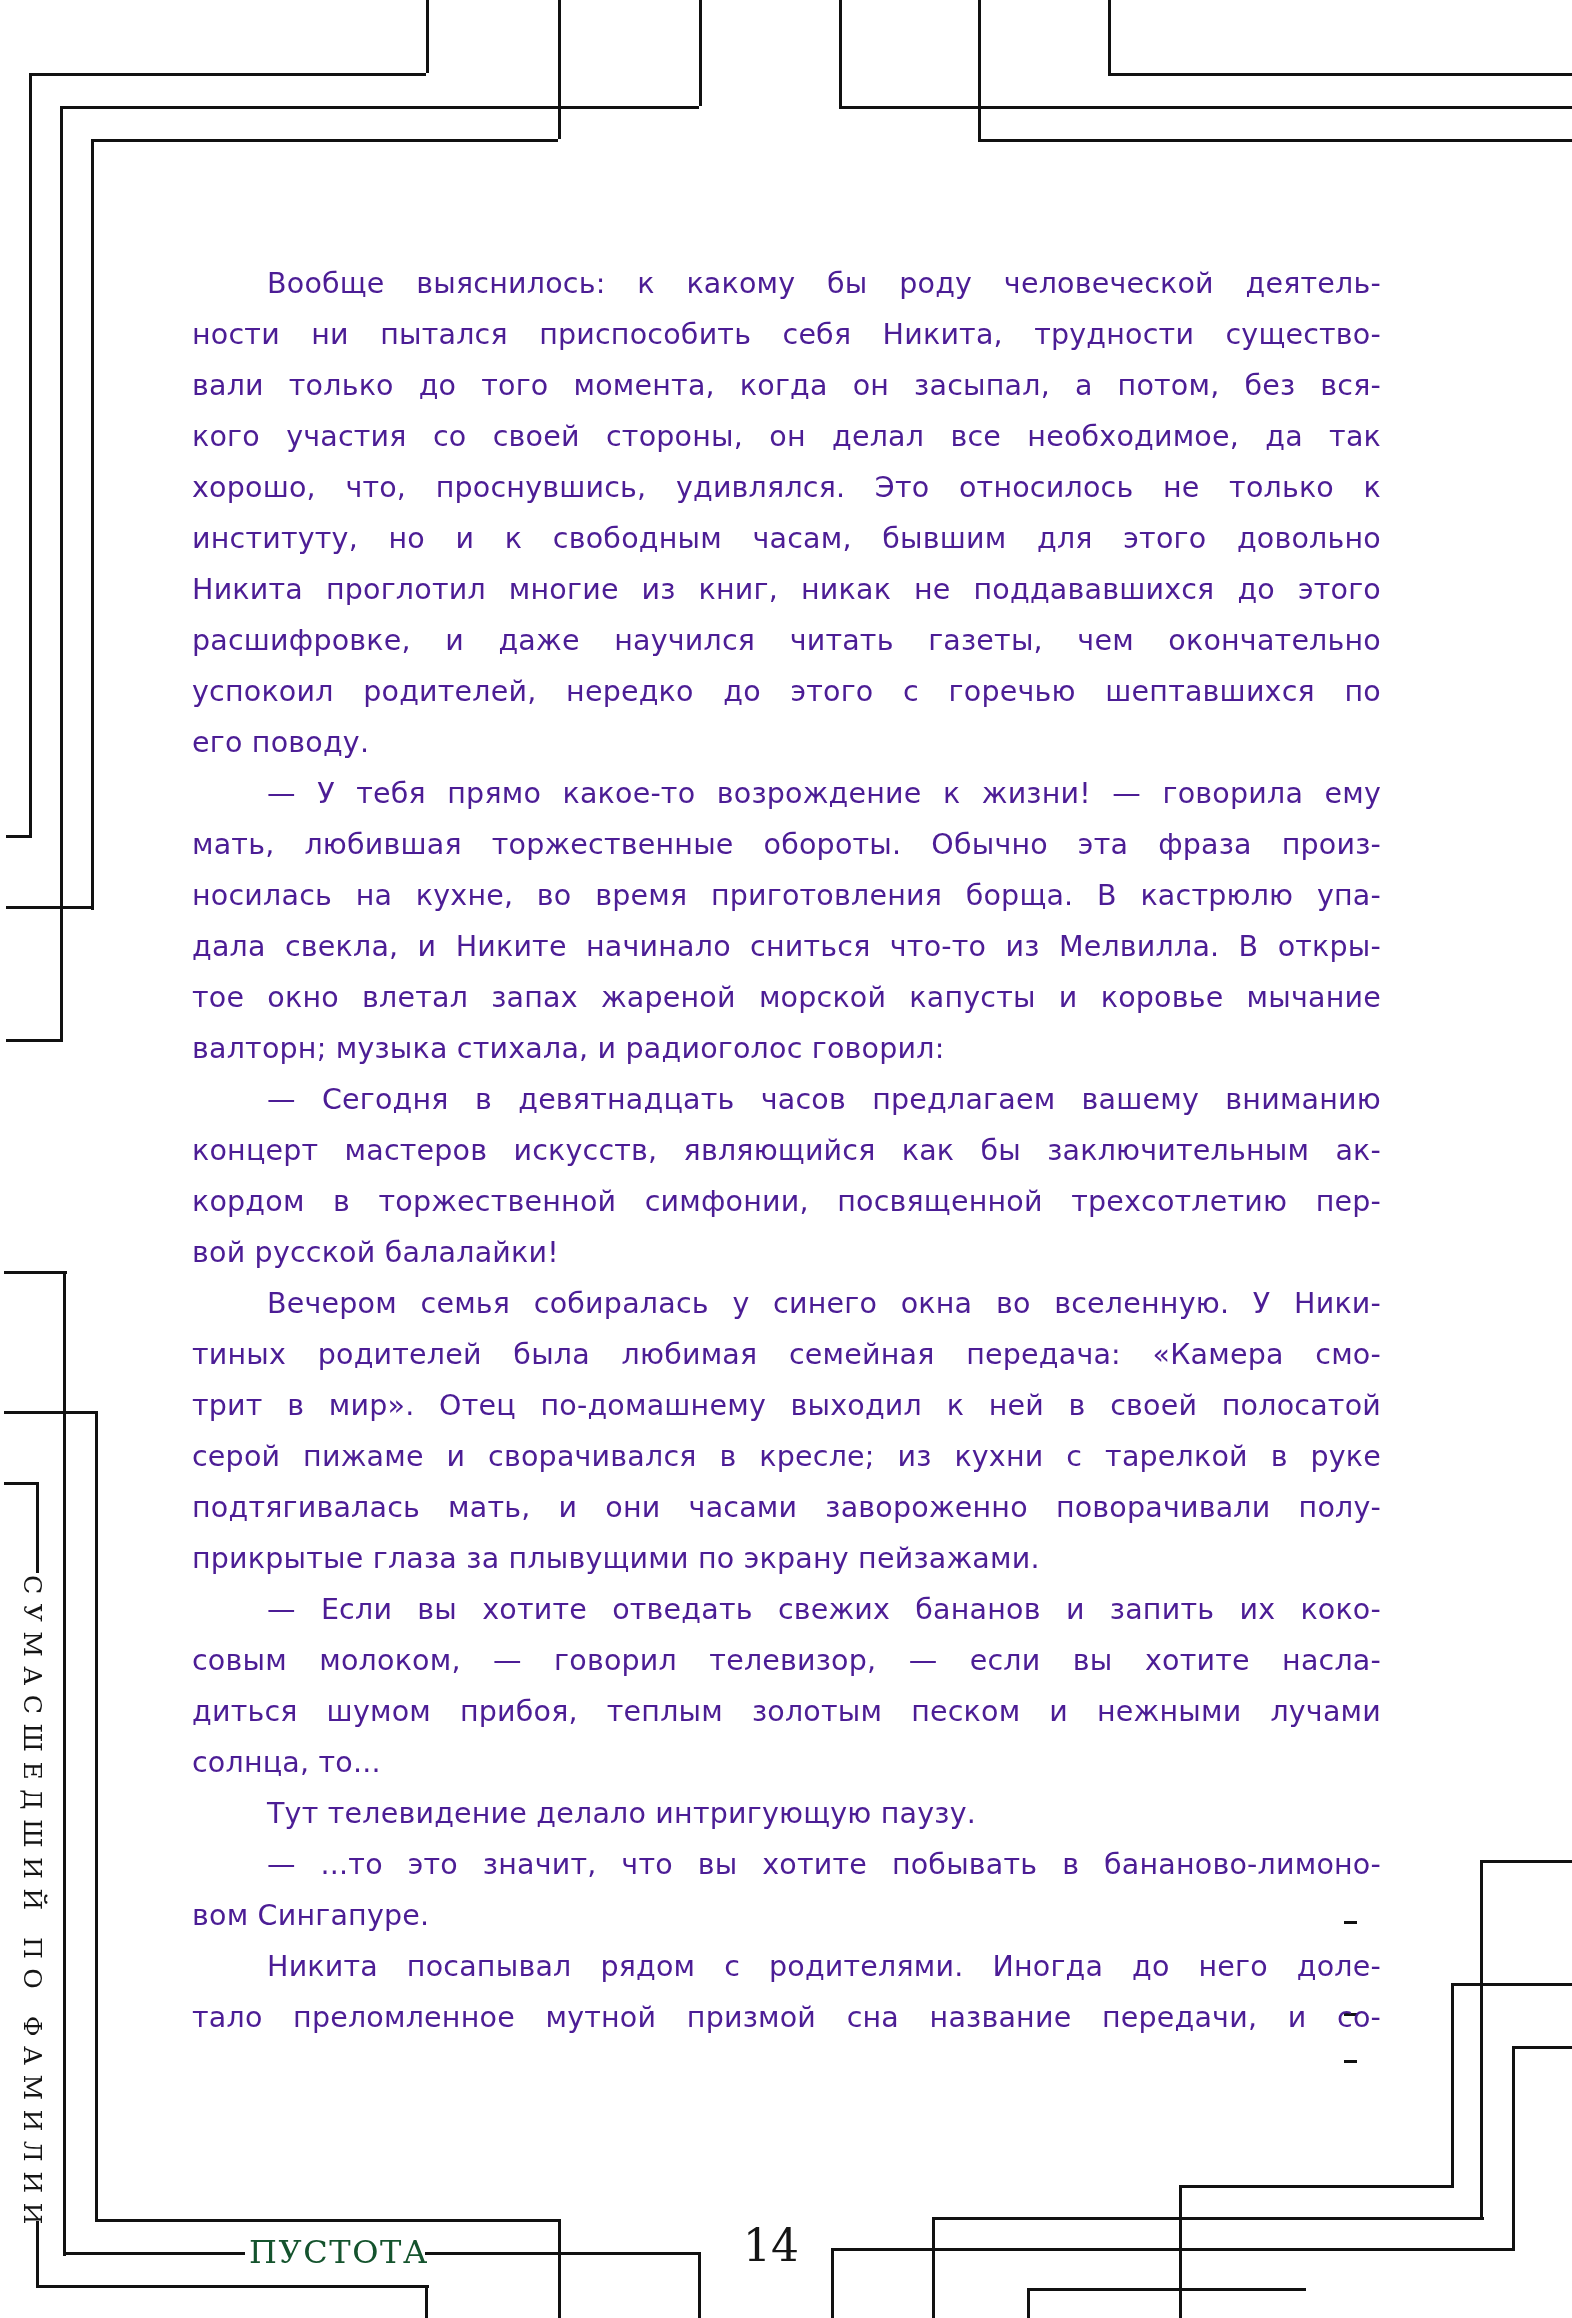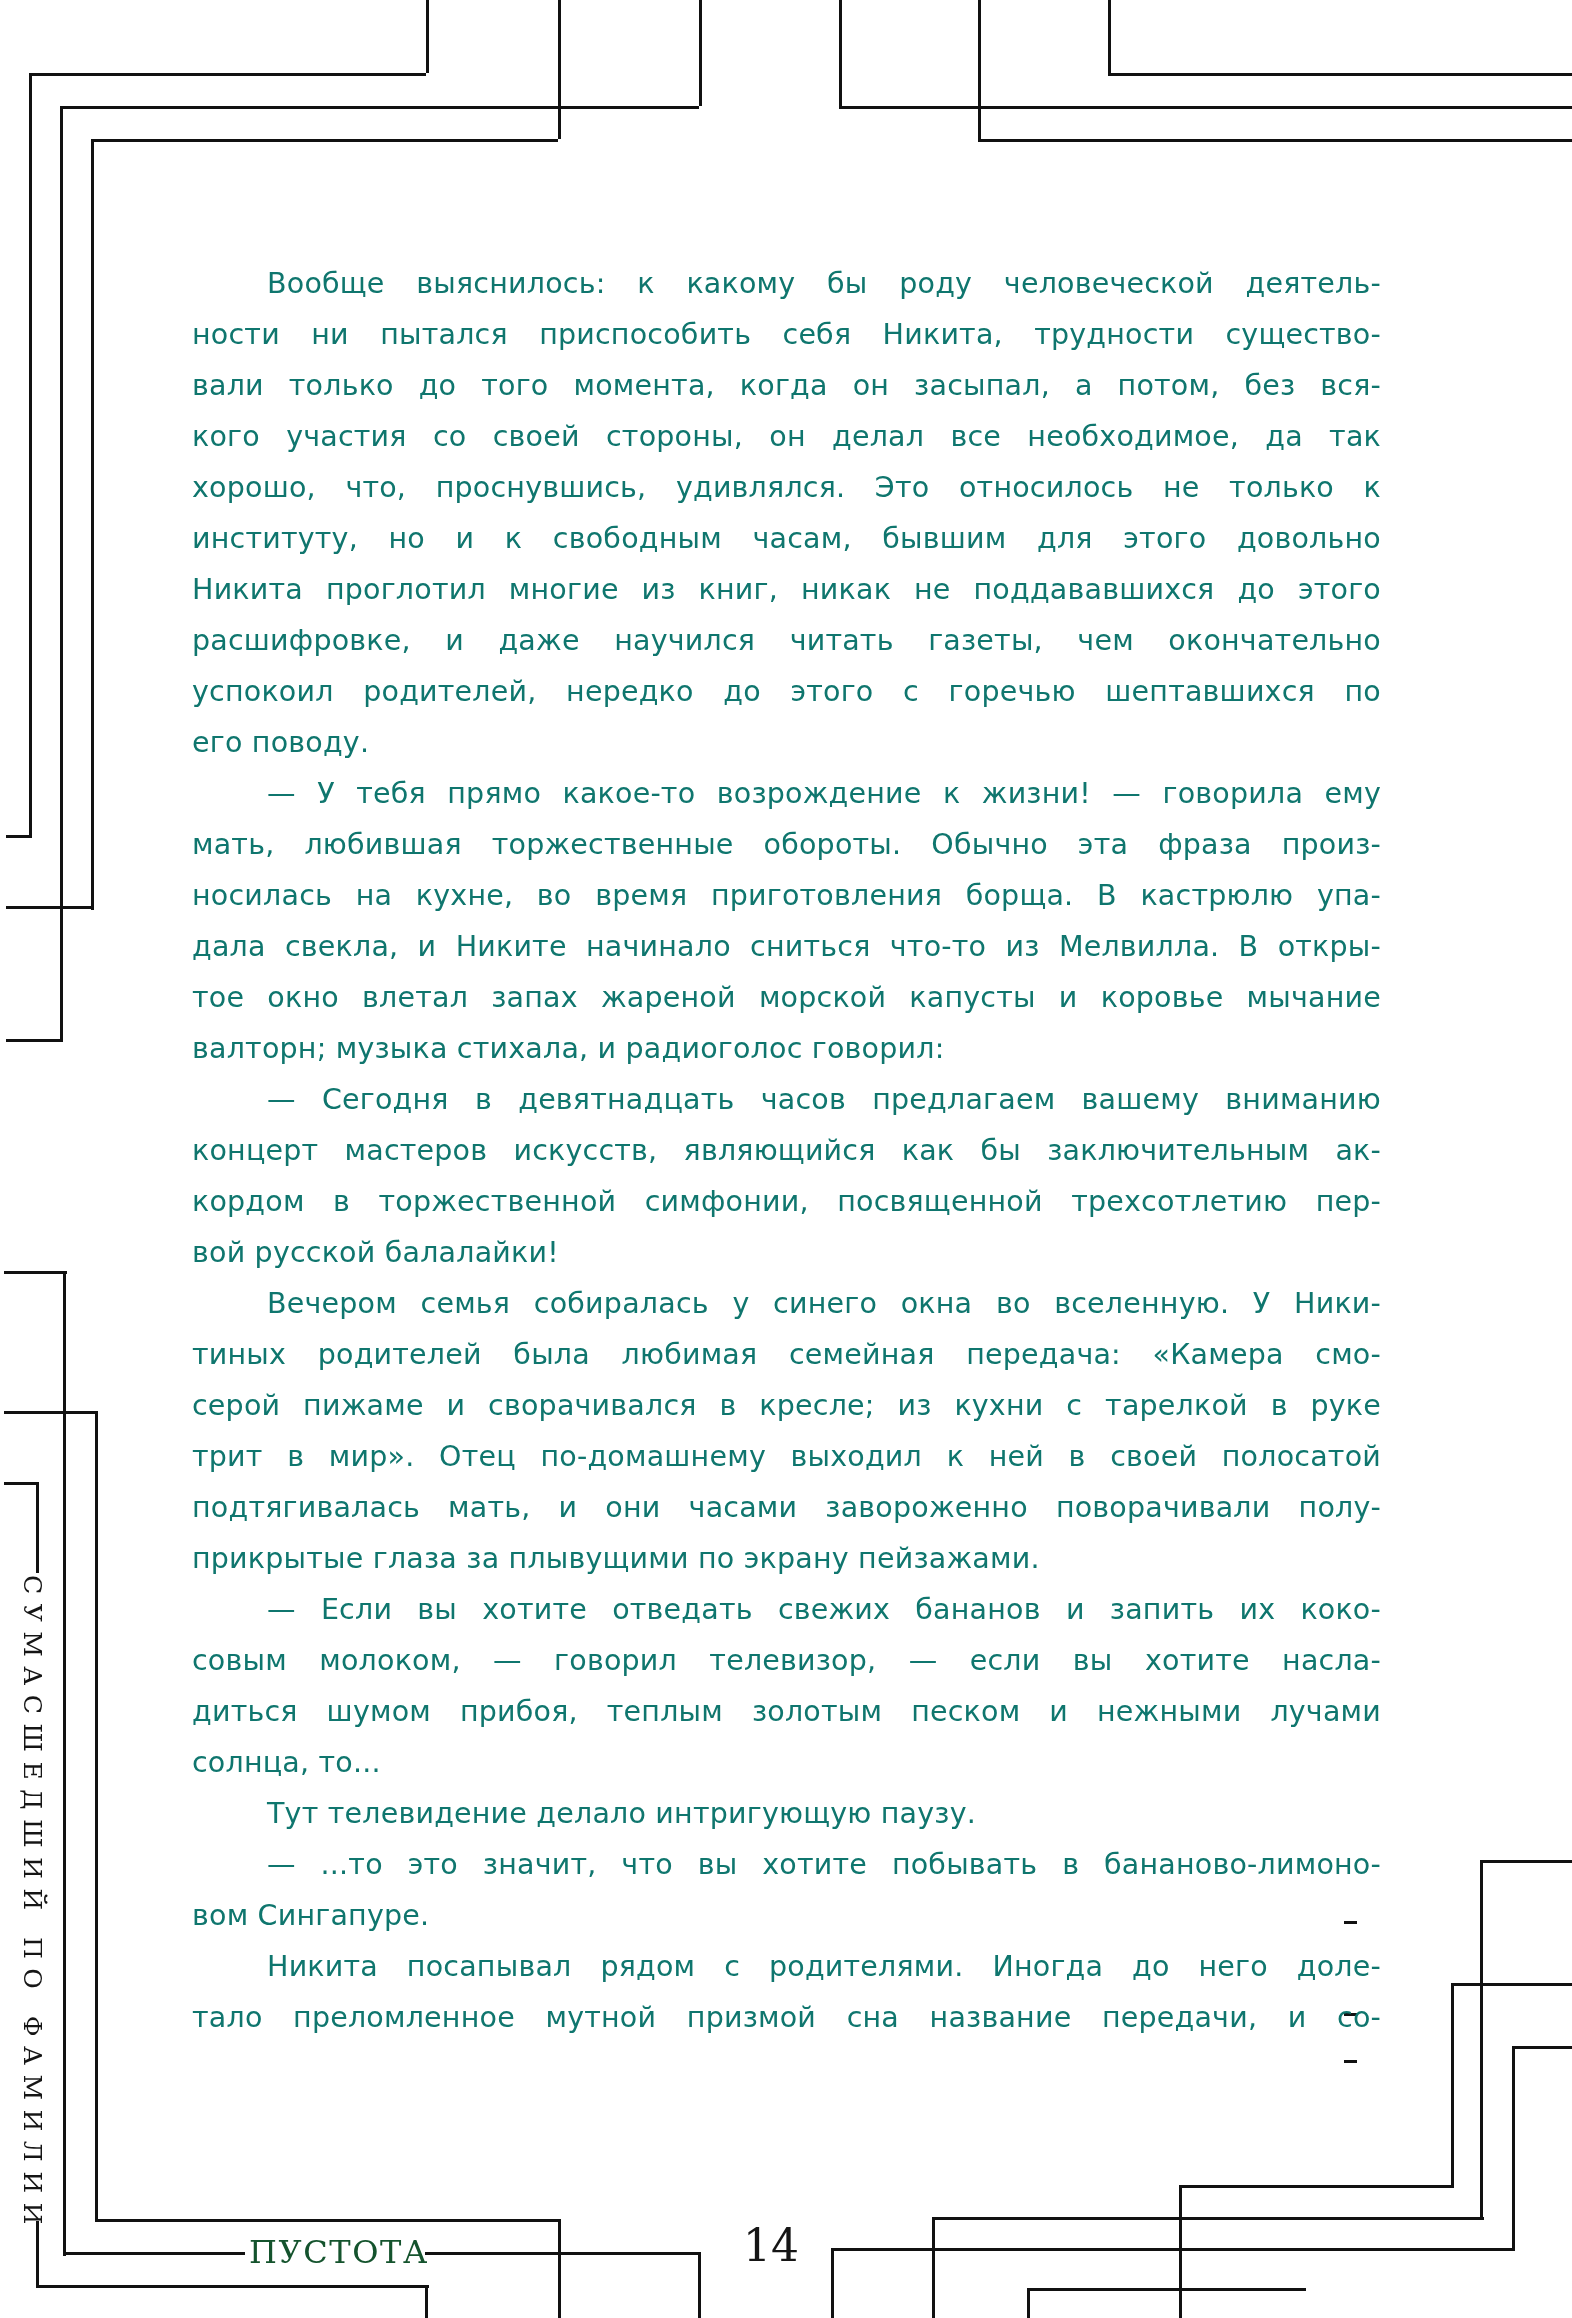--- a/index.html
+++ b/index.html
@@ -8,21 +8,21 @@
     width:1572px;height:2319px;
     background:#ffffff;
     overflow:hidden;
     font-family:"DejaVu Sans", sans-serif;
   }
   .seg{position:absolute;background:#111111;}
   #body-text{
     position:absolute;
     left:192px;top:258px;
     width:1189px;
-    color:#0f766e;
+    color:#4c1d95;
     font-size:28.5px;
     line-height:51px;
     letter-spacing:0.2px;
   }
   .tl{
     text-align:justify;
     text-align-last:justify;
     white-space:normal;
     height:51px;
     overflow:visible;
@@ -136,22 +136,22 @@
       <div class="tl">носилась на кухне, во время приготовления борща. В кастрюлю упа-</div>
       <div class="tl">дала свекла, и Никите начинало сниться что-то из Мелвилла. В откры-</div>
       <div class="tl">тое окно влетал запах жареной морской капусты и коровье мычание</div>
       <div class="tl end">валторн; музыка стихала, и радиоголос говорил:</div>
       <div class="tl ind">— Сегодня в девятнадцать часов предлагаем вашему вниманию</div>
       <div class="tl">концерт мастеров искусств, являющийся как бы заключительным ак-</div>
       <div class="tl">кордом в торжественной симфонии, посвященной трехсотлетию пер-</div>
       <div class="tl end">вой русской балалайки!</div>
       <div class="tl ind">Вечером семья собиралась у синего окна во вселенную. У Ники-</div>
       <div class="tl">тиных родителей была любимая семейная передача: «Камера смо-</div>
+      <div class="tl">трит в мир». Отец по-домашнему выходил к ней в своей полосатой</div>
       <div class="tl">серой пижаме и сворачивался в кресле; из кухни с тарелкой в руке</div>
-      <div class="tl">трит в мир». Отец по-домашнему выходил к ней в своей полосатой</div>
       <div class="tl">подтягивалась мать, и они часами завороженно поворачивали полу-</div>
       <div class="tl end">прикрытые глаза за плывущими по экрану пейзажами.</div>
       <div class="tl ind">— Если вы хотите отведать свежих бананов и запить их коко-</div>
       <div class="tl">совым молоком, — говорил телевизор, — если вы хотите насла-</div>
       <div class="tl">диться шумом прибоя, теплым золотым песком и нежными лучами</div>
       <div class="tl end">солнца, то...</div>
       <div class="tl end ind">Тут телевидение делало интригующую паузу.</div>
       <div class="tl ind">— ...то это значит, что вы хотите побывать в бананово-лимоно-</div>
       <div class="tl end">вом Сингапуре.</div>
       <div class="tl ind">Никита посапывал рядом с родителями. Иногда до него доле-</div>

